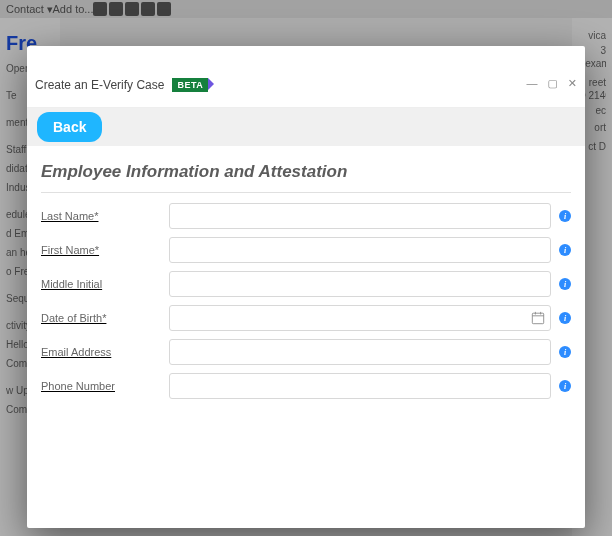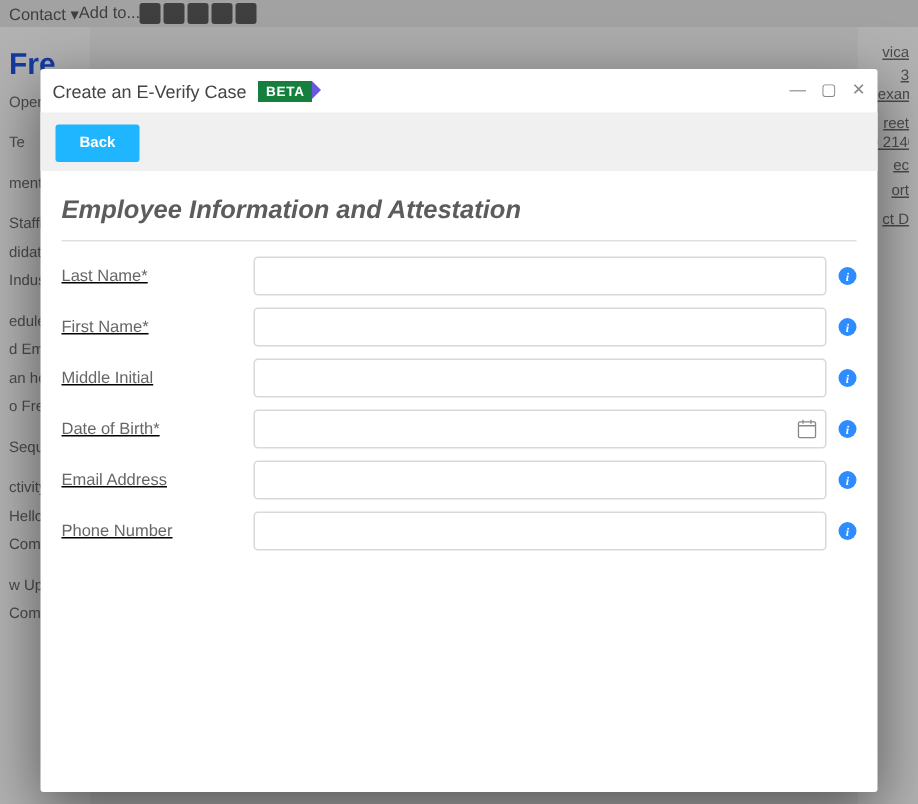--- a/index.html
+++ b/index.html
@@ -6,57 +6,57 @@
   html, body { width: 612px; height: 536px; overflow: hidden; font-family: Arial, Helvetica, sans-serif; font-size: 12px; }
   body { background: #e6e6e6; position: relative; }
 
   
   .bg-toolbar { position: absolute; top: 0; left: 0; right: 0; height: 18px; background: #d9d9d9; display: flex; align-items: center; gap: 0; padding: 0 6px; color: #555; font-size: 11px; }
   .bg-toolbar .icons { display: flex; gap: 2px; }
   .bg-toolbar .ic { width: 14px; height: 14px; background: #555; border-radius: 2px; }
   .bg-left { position: absolute; left: 0; top: 18px; width: 60px; bottom: 0; background: #eee; padding: 6px; color: #666; font-size: 10px; }
   .bg-left .line { margin: 8px 0; white-space: nowrap; overflow: hidden; }
   .bg-right { position: absolute; right: 0; top: 18px; width: 40px; bottom: 0; background: #eee; padding: 6px; color: #666; font-size: 10px; }
-  .bg-right .line { margin: 2px 0; white-space: nowrap; overflow: hidden; text-align: right; text-decoration: underline; }
+  .bg-right .line { margin: 2px 0; white-space: nowrap; overflow: hidden; text-align: right; }
 
   
   .backdrop { position: absolute; inset: 0; background: rgba(0,0,0,0.25); }
   .modal {
     position: absolute;
     left: 27px; right: 27px; top: 46px; bottom: 8px;
     background: #fff;
     box-shadow: 0 12px 40px rgba(0,0,0,0.5);
     display: flex; flex-direction: column;
     border-radius: 2px;
   }
 
   .modal-title {
-    height: 30px; display: flex; align-items: center; gap: 8px;
+    height: 30px; display: flex; align-items: flex-start; gap: 8px;
     padding: 0 8px; border-bottom: 1px solid #eee;
-    font-size: 12px; color: #444;
+    font-size: 12px; color: #444; margin-top: 32px;
   }
   .beta-badge {
     background: #15803d; color: #fff; font-size: 9px; font-weight: bold;
     padding: 2px 5px 2px 5px; position: relative;
     letter-spacing: 0.5px;
   }
   .beta-badge::after {
     content: ""; position: absolute; right: -6px; top: 0;
     border-top: 6.5px solid transparent;
     border-bottom: 6.5px solid transparent;
     border-left: 6px solid #6e55e0;
   }
   .window-controls { margin-left: auto; display: flex; gap: 10px; color: #888; font-size: 11px; }
   .window-controls span { cursor: pointer; line-height: 1; }
 
   .action-bar {
     background: #f0f0f0; height: 38px; display: flex; align-items: center;
     padding: 0 10px; gap: 8px;
   }
-  .btn { border: none; border-radius: 2px; padding: 7px 16px; font-size: 10px; cursor: pointer; font-weight: bold; }
+  .btn { border: none; border-radius: 12px; padding: 7px 16px; font-size: 14px; cursor: pointer; font-weight: bold; }
   .btn-back { background: #1fb6ff; color: #fff; }
   .btn-continue { background: #8c8c8c; color: #fff; margin-left: auto; }
 
   .body { padding: 10px 14px; flex: 1; overflow: auto; }
   .section-title { font-size: 17px; font-weight: bold; color: #5c5c5c; padding: 6px 0 10px 0; font-style: italic; }
   .divider { border: none; border-top: 1px solid #e0e0e0; margin-bottom: 10px; }
 
   .field-row { display: flex; align-items: center; margin: 8px 0; text-decoration: underline; }
   .field-label { width: 128px; color: #666; font-size: 11px; }
   .field-input-wrap { flex: 1; position: relative; }

